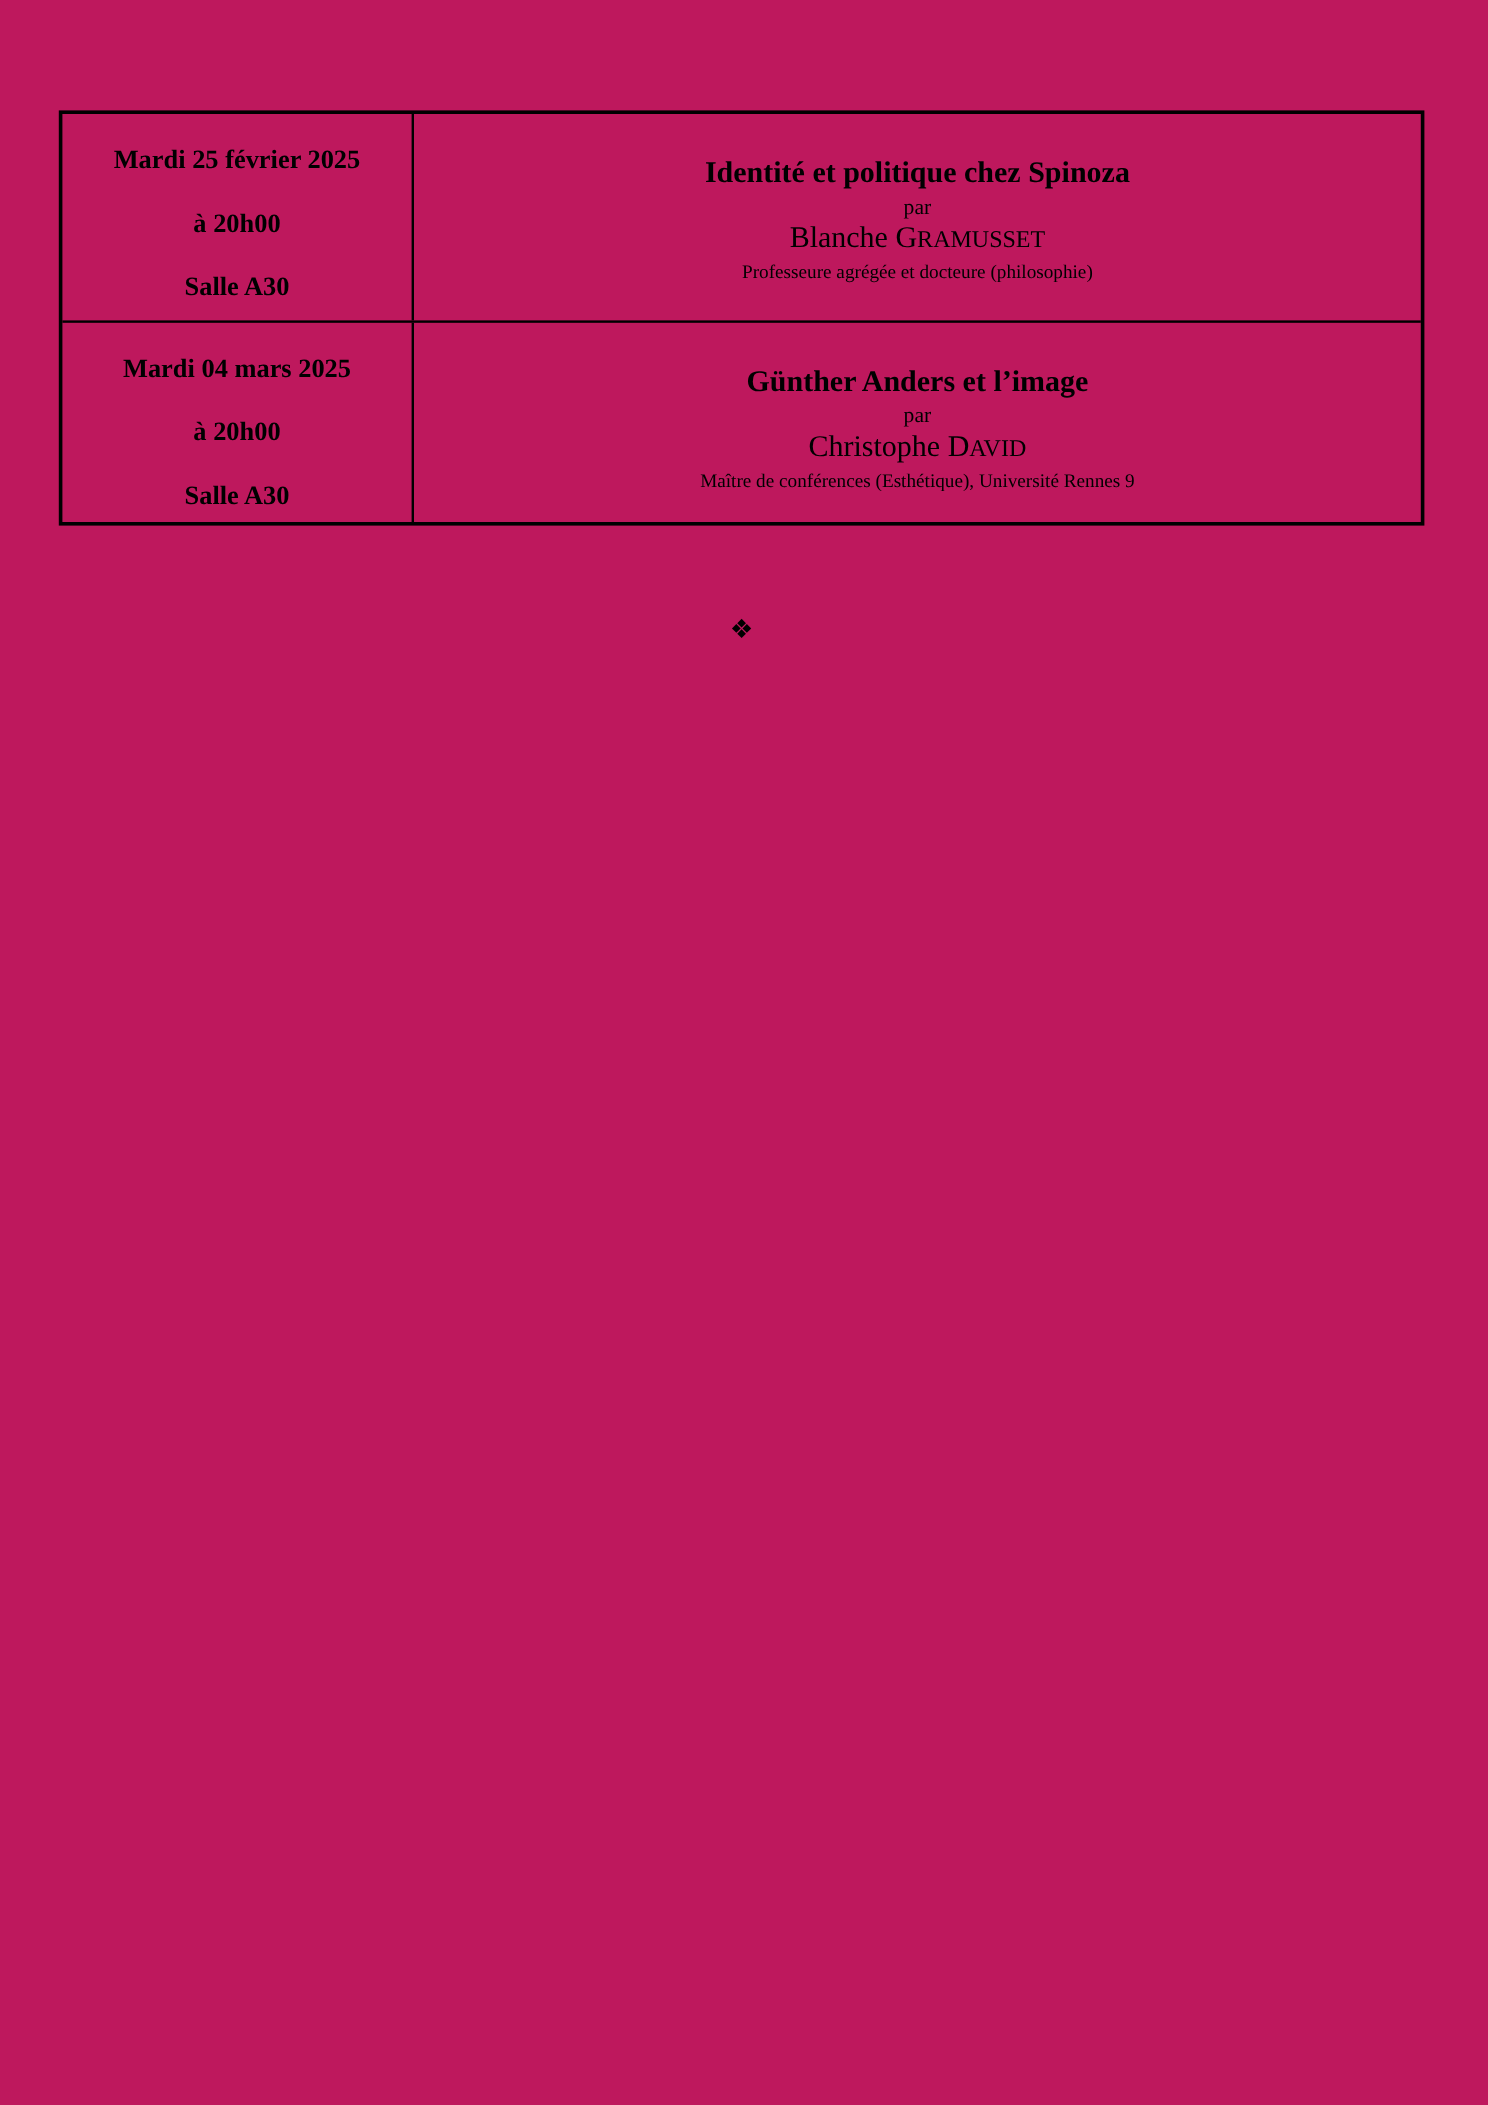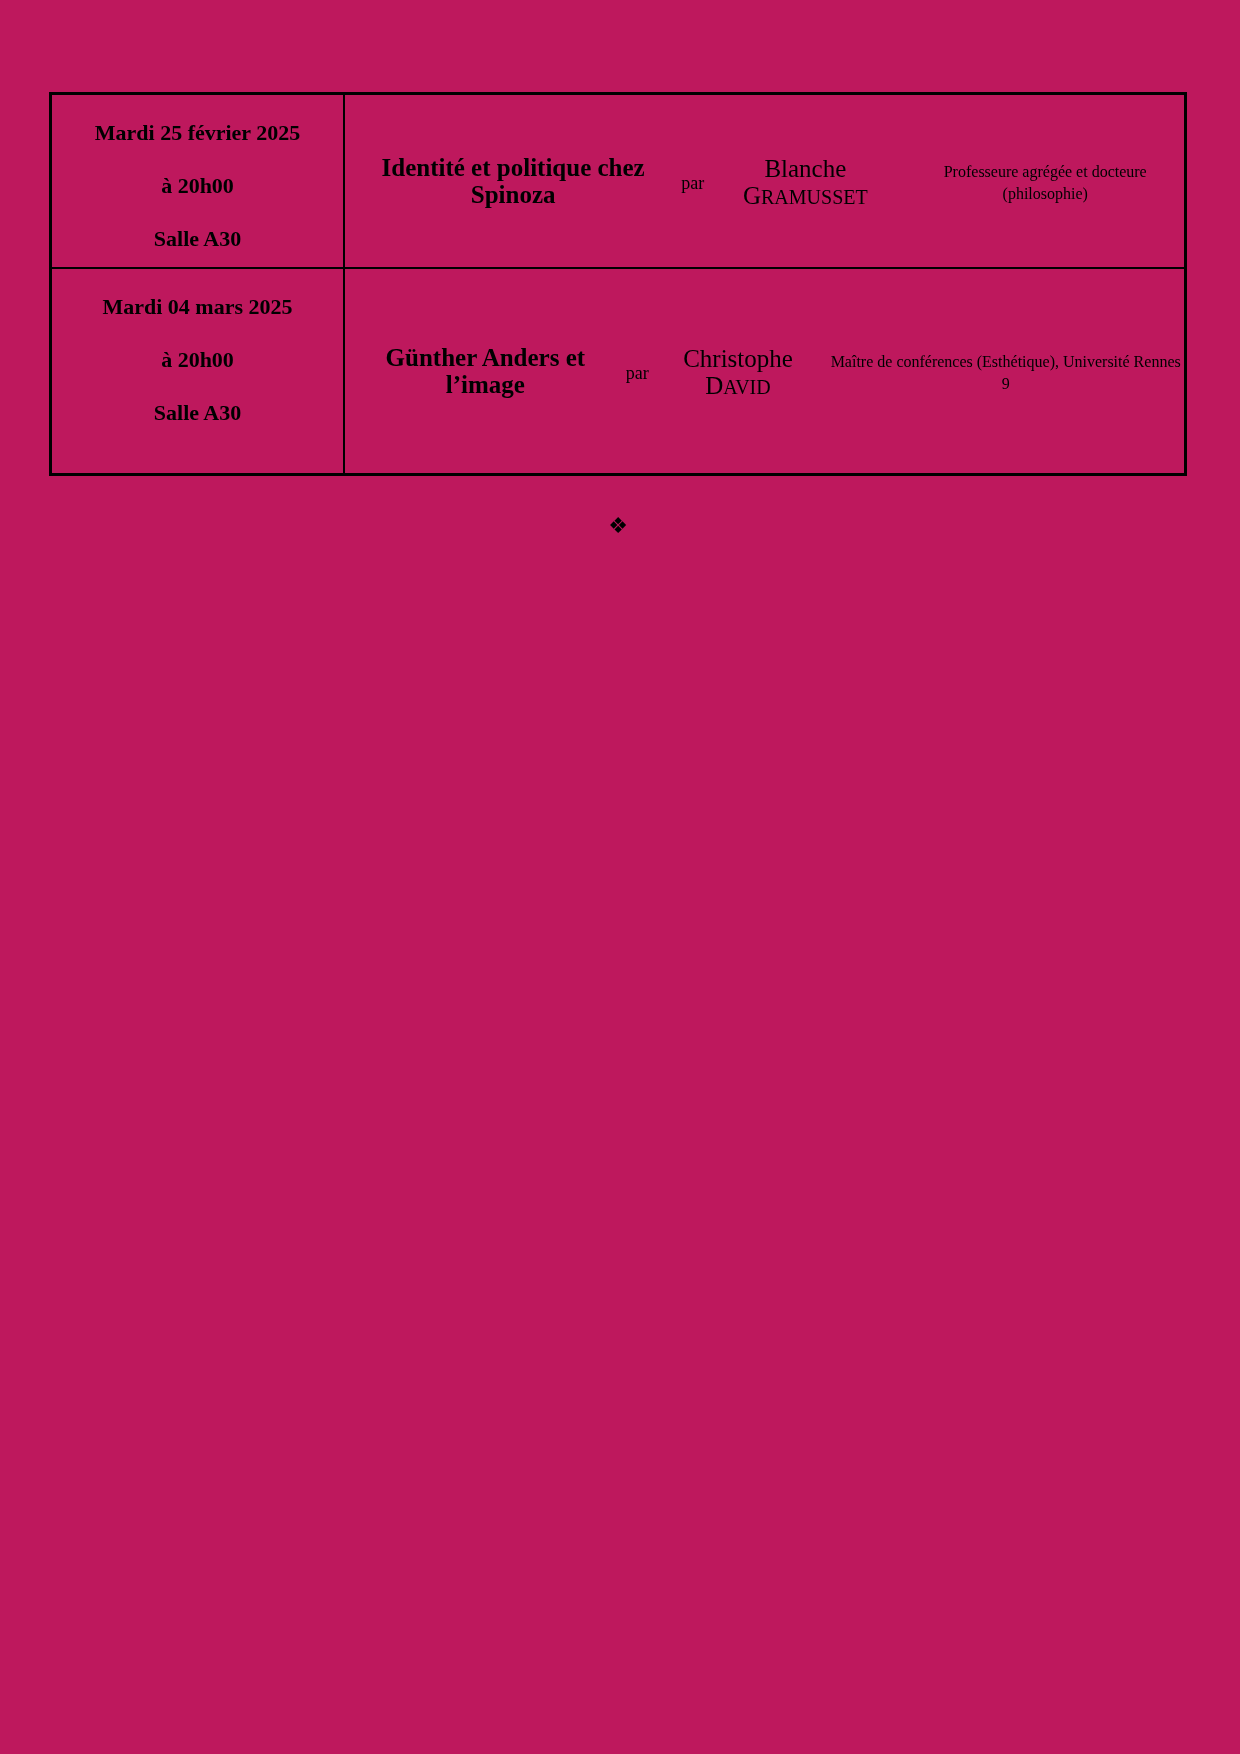--- a/index.html
+++ b/index.html
@@ -27,40 +27,41 @@
   .table-row {
     display: grid;
     grid-template-columns: 293px 1fr;
     box-sizing: border-box;
   }
   .table-row.first {
     height: 174px;
     border-bottom: 2px solid #000000;
   }
   .table-row.second {
-    height: 204px;
+    height: 166px;
   }
   .date-cell {
     box-sizing: border-box;
     border-right: 2px solid #000000;
     display: flex;
     flex-direction: column;
     align-items: center;
     text-align: center;
     padding-top: 27px;
     gap: 31px;
     font-weight: bold;
     font-size: 22px;
     line-height: 22px;
   }
   .talk-cell {
     display: flex;
-    flex-direction: row;
+    flex-direction: column;
     align-items: center;
     text-align: center;
+    padding-top: 36px;
   }
   .talk-title {
     font-size: 25px;
     font-weight: bold;
     line-height: 27px;
   }
   .by-label {
     font-size: 18px;
     line-height: 19px;
     margin-top: 5px;

